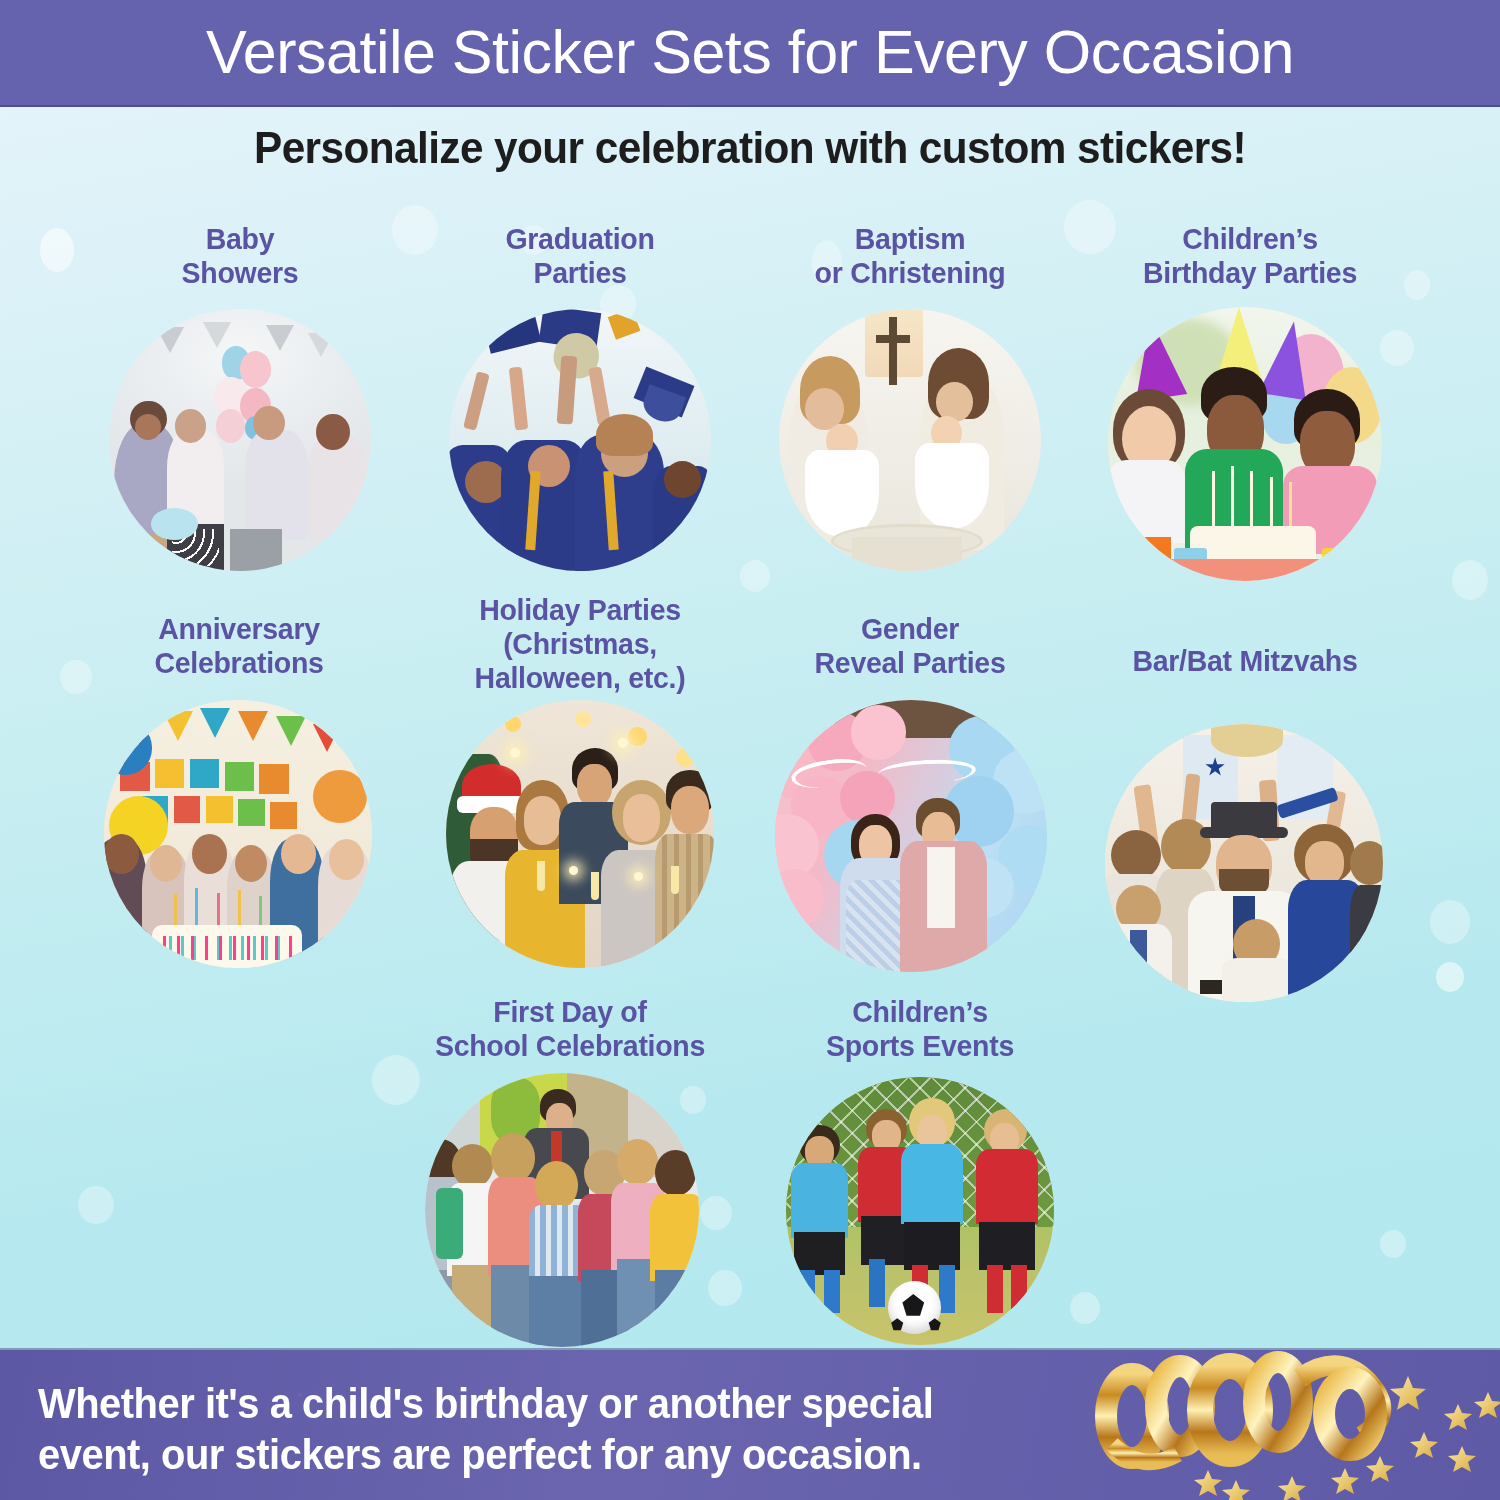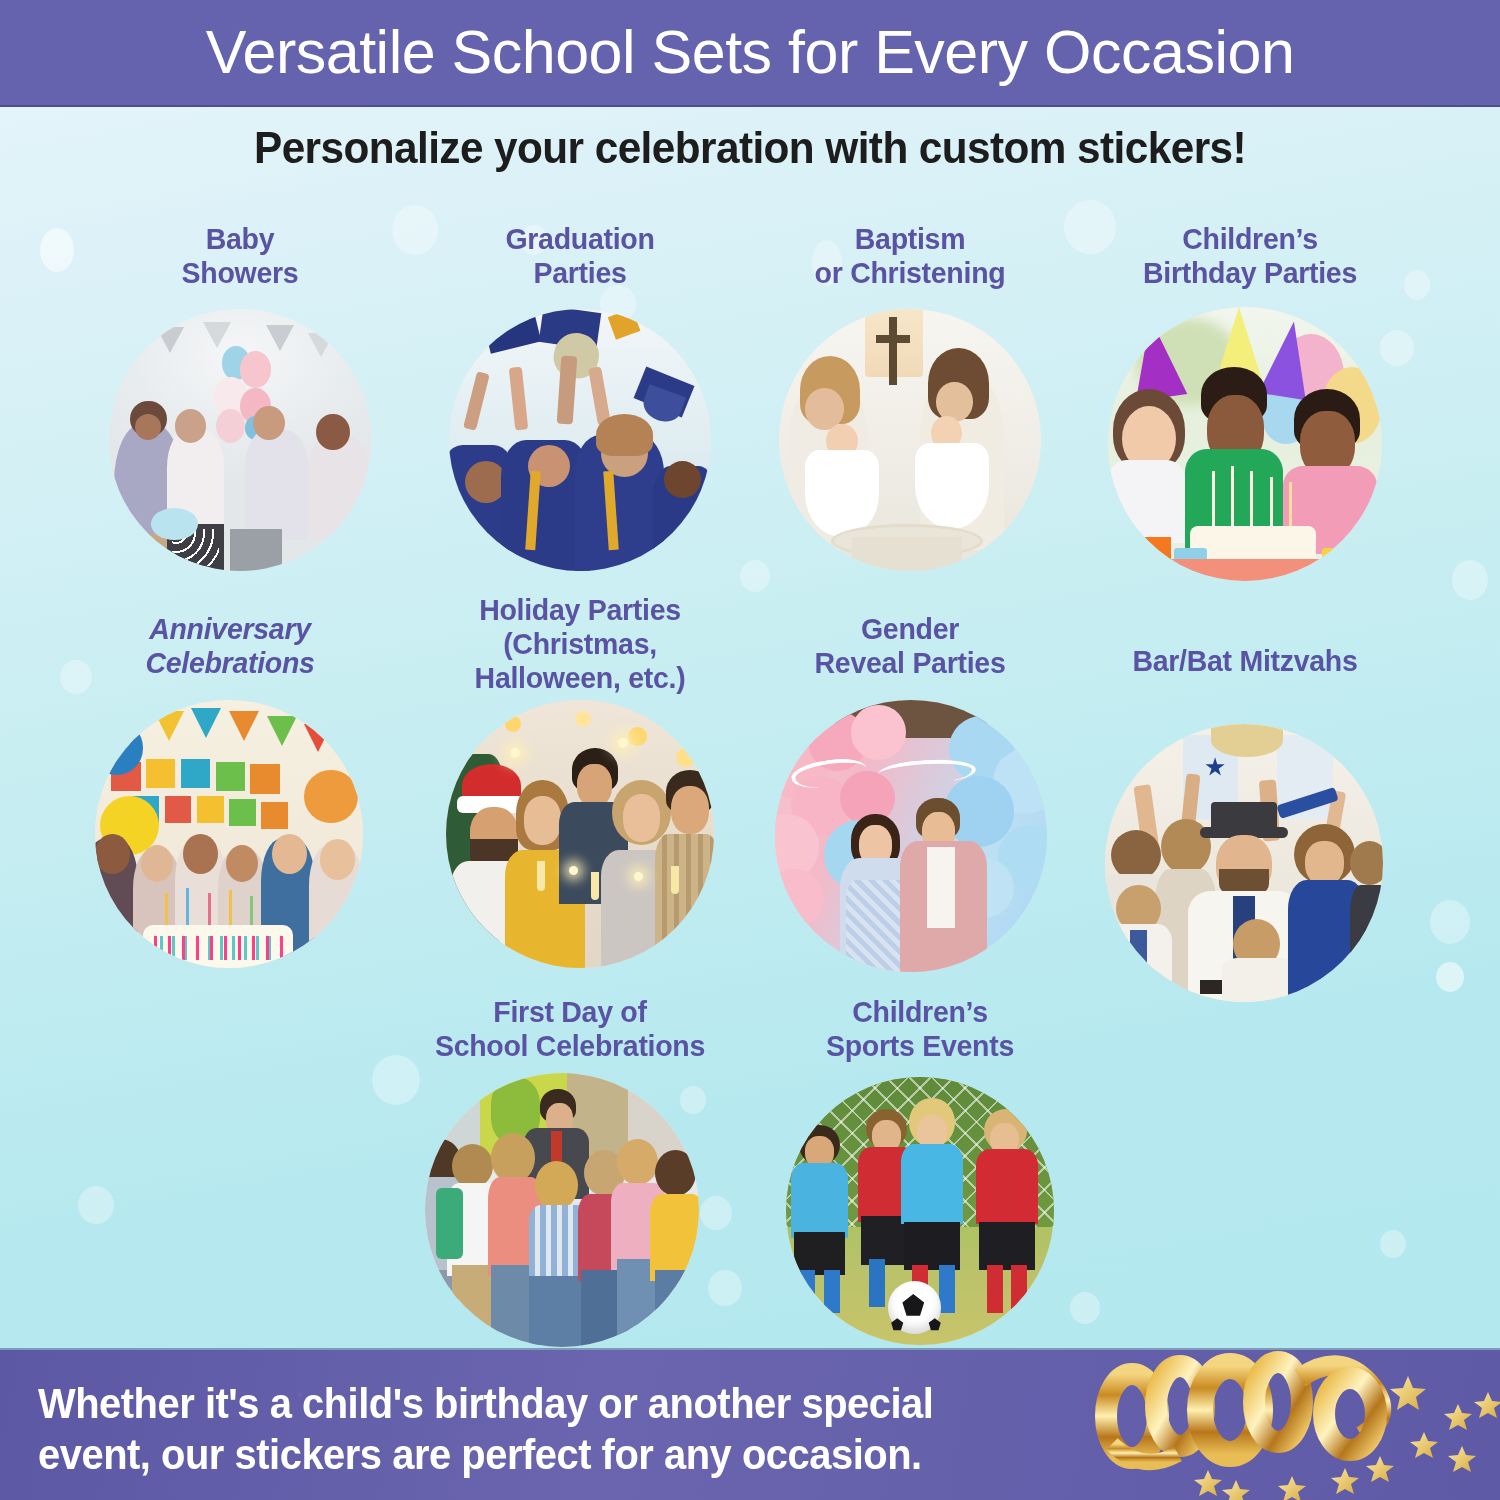--- a/index.html
+++ b/index.html
@@ -109,21 +109,21 @@
   <div class="bubble" style="left:1436px;top:962px; width:28px; height:30px;"></div>
   <div class="bubble soft" style="left:372px; top:1055px; width:48px; height:50px;"></div>
   <div class="bubble soft" style="left:78px;  top:1186px; width:36px; height:38px;"></div>
   <div class="bubble soft" style="left:680px; top:1086px; width:26px; height:28px;"></div>
   <div class="bubble soft" style="left:700px; top:1196px; width:32px; height:34px;"></div>
   <div class="bubble soft" style="left:708px; top:1270px; width:34px; height:36px;"></div>
   <div class="bubble soft" style="left:1070px;top:1292px; width:30px; height:32px;"></div>
   <div class="bubble soft" style="left:1380px;top:1230px; width:26px; height:28px;"></div>
 
   <div id="header-band">
-    <div id="header-title">Versatile School Sets for Every Occasion</div>
+    <div id="header-title">Versatile Sticker Sets for Every Occasion</div>
   </div>
 
   <div id="subtitle">Personalize your celebration with custom stickers!</div>
 
   <div class="cell" style="left:100px; top:222px; width:280px; height:360px;">
     <div class="cell-label" style="top:0;">
       <div>Baby</div>
       <div>Showers</div>
     </div>
     <div class="cell-photo" style="left:9px; top:87px; width:262px; height:262px;">
@@ -265,21 +265,21 @@
         <div style="position:absolute;left:30%;top:80%;width:46%;height:16%;border-radius:8px;background:#fbf6e8;"></div>
 
         <div style="position:absolute;left:3%;top:84%;width:20%;height:14%;border-radius:0 0 40% 40%;background:#f4781f;"></div>
         <div style="position:absolute;left:24%;top:88%;width:12%;height:11%;background:#8fd0e8;border-radius:3px;"></div>
         <div style="position:absolute;left:78%;top:88%;width:14%;height:11%;background:#f6d23e;border-radius:3px;"></div>
         <div style="position:absolute;left:0%;top:92%;width:100%;height:8%;background:#f2907b;"></div>
       </div>
     </div>
   </div>
 
-  <div class="cell" style="left:90px; top:612px; width:280px; height:380px;font-style:italic;">
+  <div class="cell" style="left:99px; top:612px; width:280px; height:380px;">
     <div class="cell-label" style="top:0;">
       <div>Anniversary</div>
       <div>Celebrations</div>
     </div>
     <div class="cell-photo" style="left:5px; top:88px; width:268px; height:268px;">
       <div class="photo-inner" style="background:linear-gradient(#f6f0e2 0%, #f2ebdb 50%, #eee6d4 100%);">
 
         <div style="position:absolute;left:8%;top:6%;width:0;height:0;border-left:15px solid transparent;border-right:15px solid transparent;border-top:30px solid #e44d3a;"></div>
         <div style="position:absolute;left:22%;top:4%;width:0;height:0;border-left:15px solid transparent;border-right:15px solid transparent;border-top:30px solid #f2c230;"></div>
         <div style="position:absolute;left:36%;top:3%;width:0;height:0;border-left:15px solid transparent;border-right:15px solid transparent;border-top:30px solid #2fa8c8;"></div>

